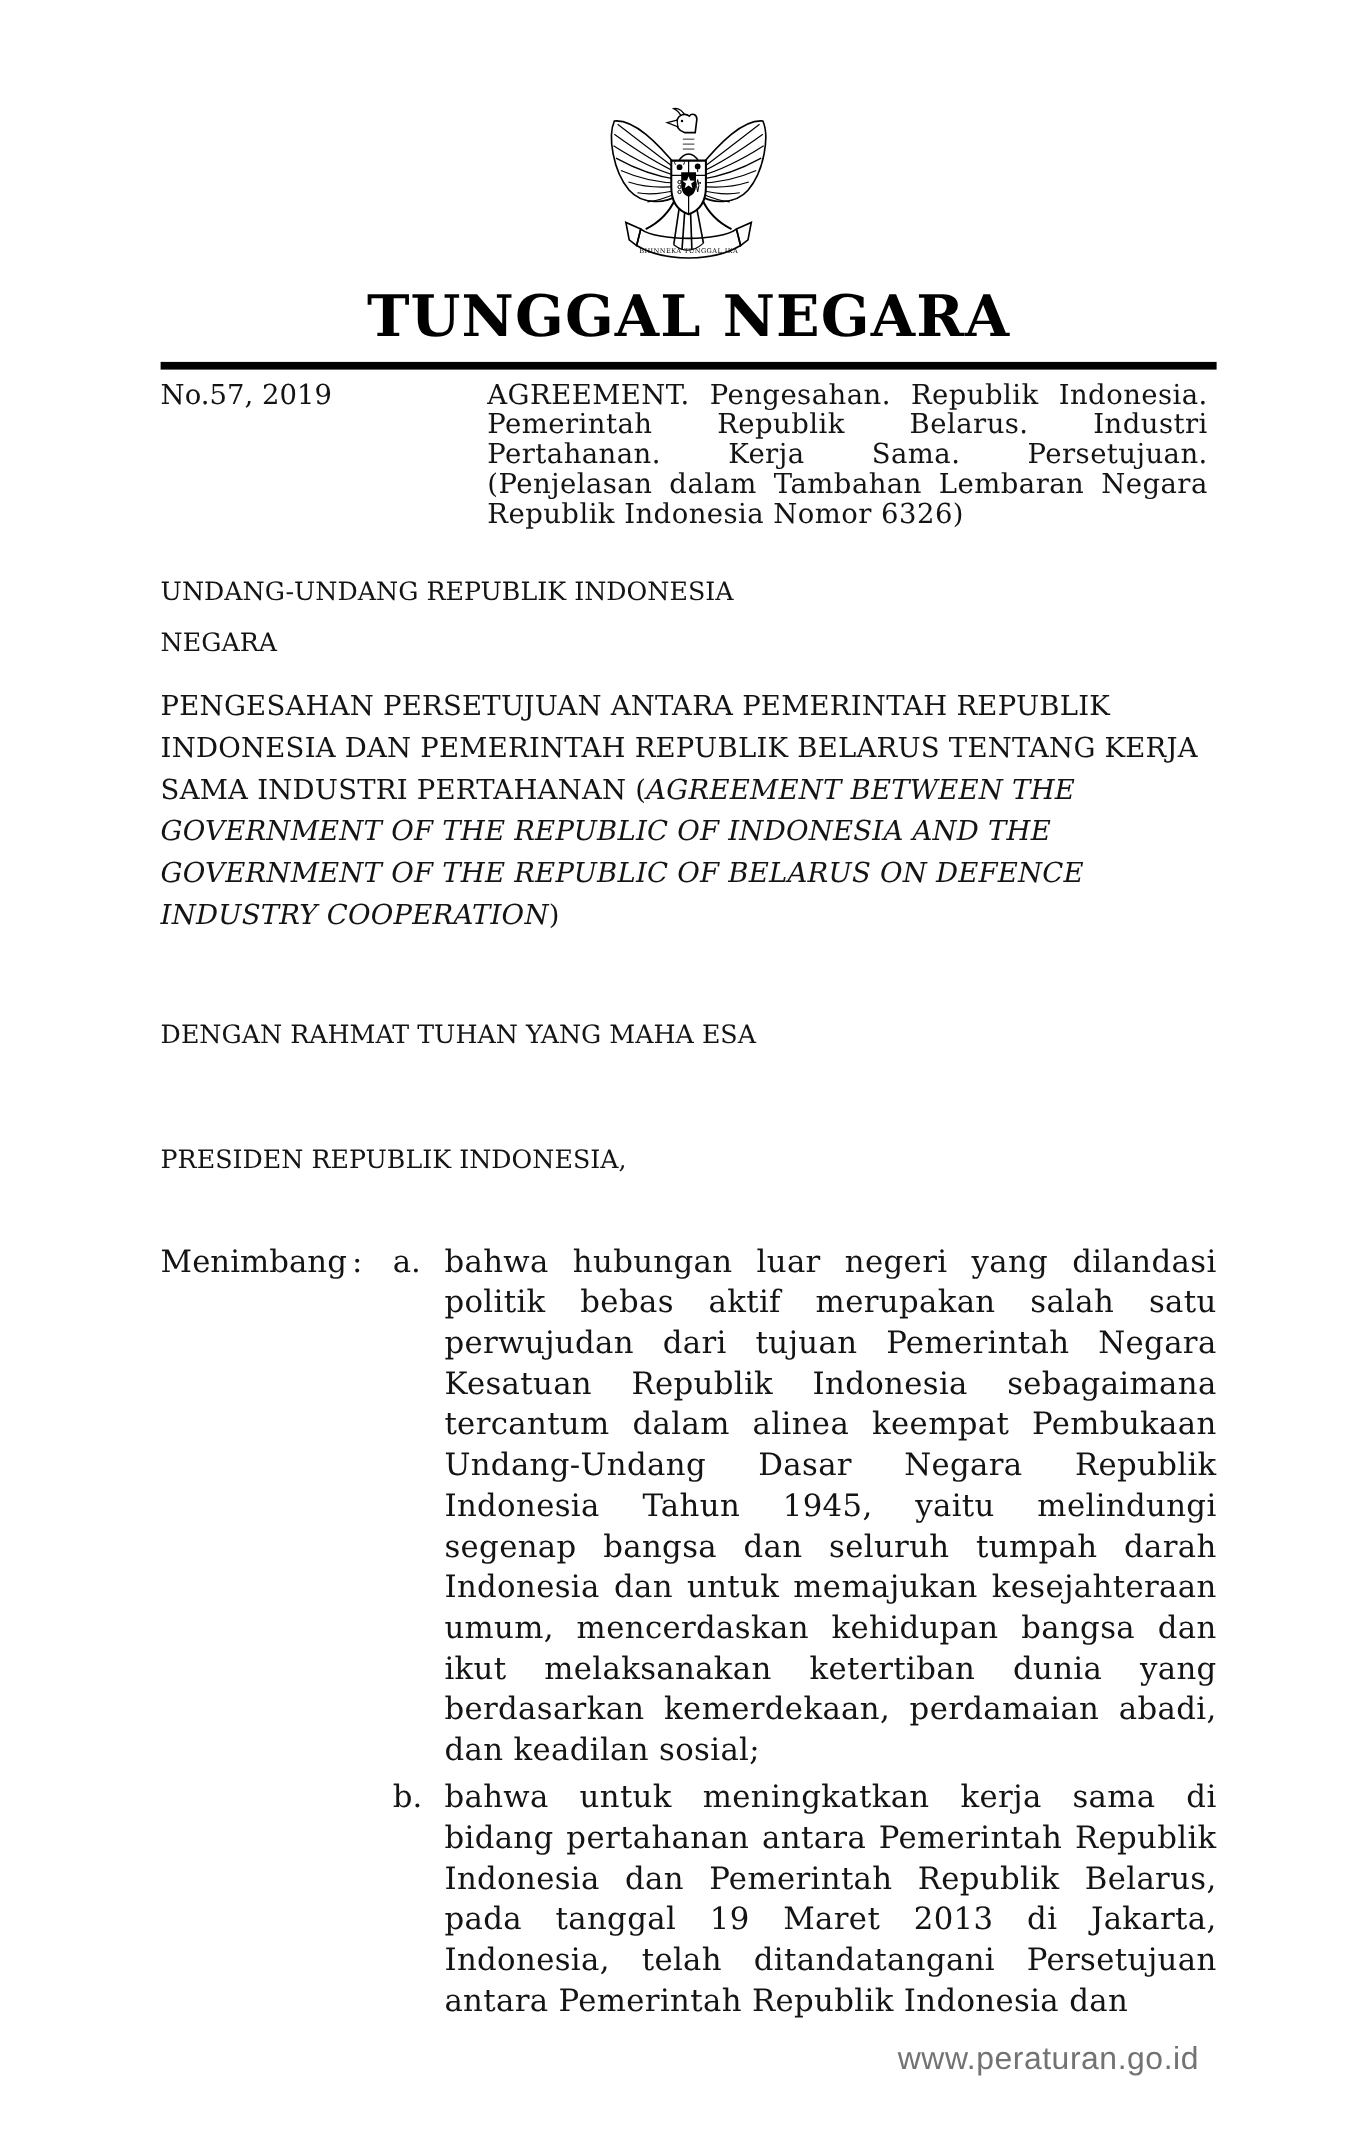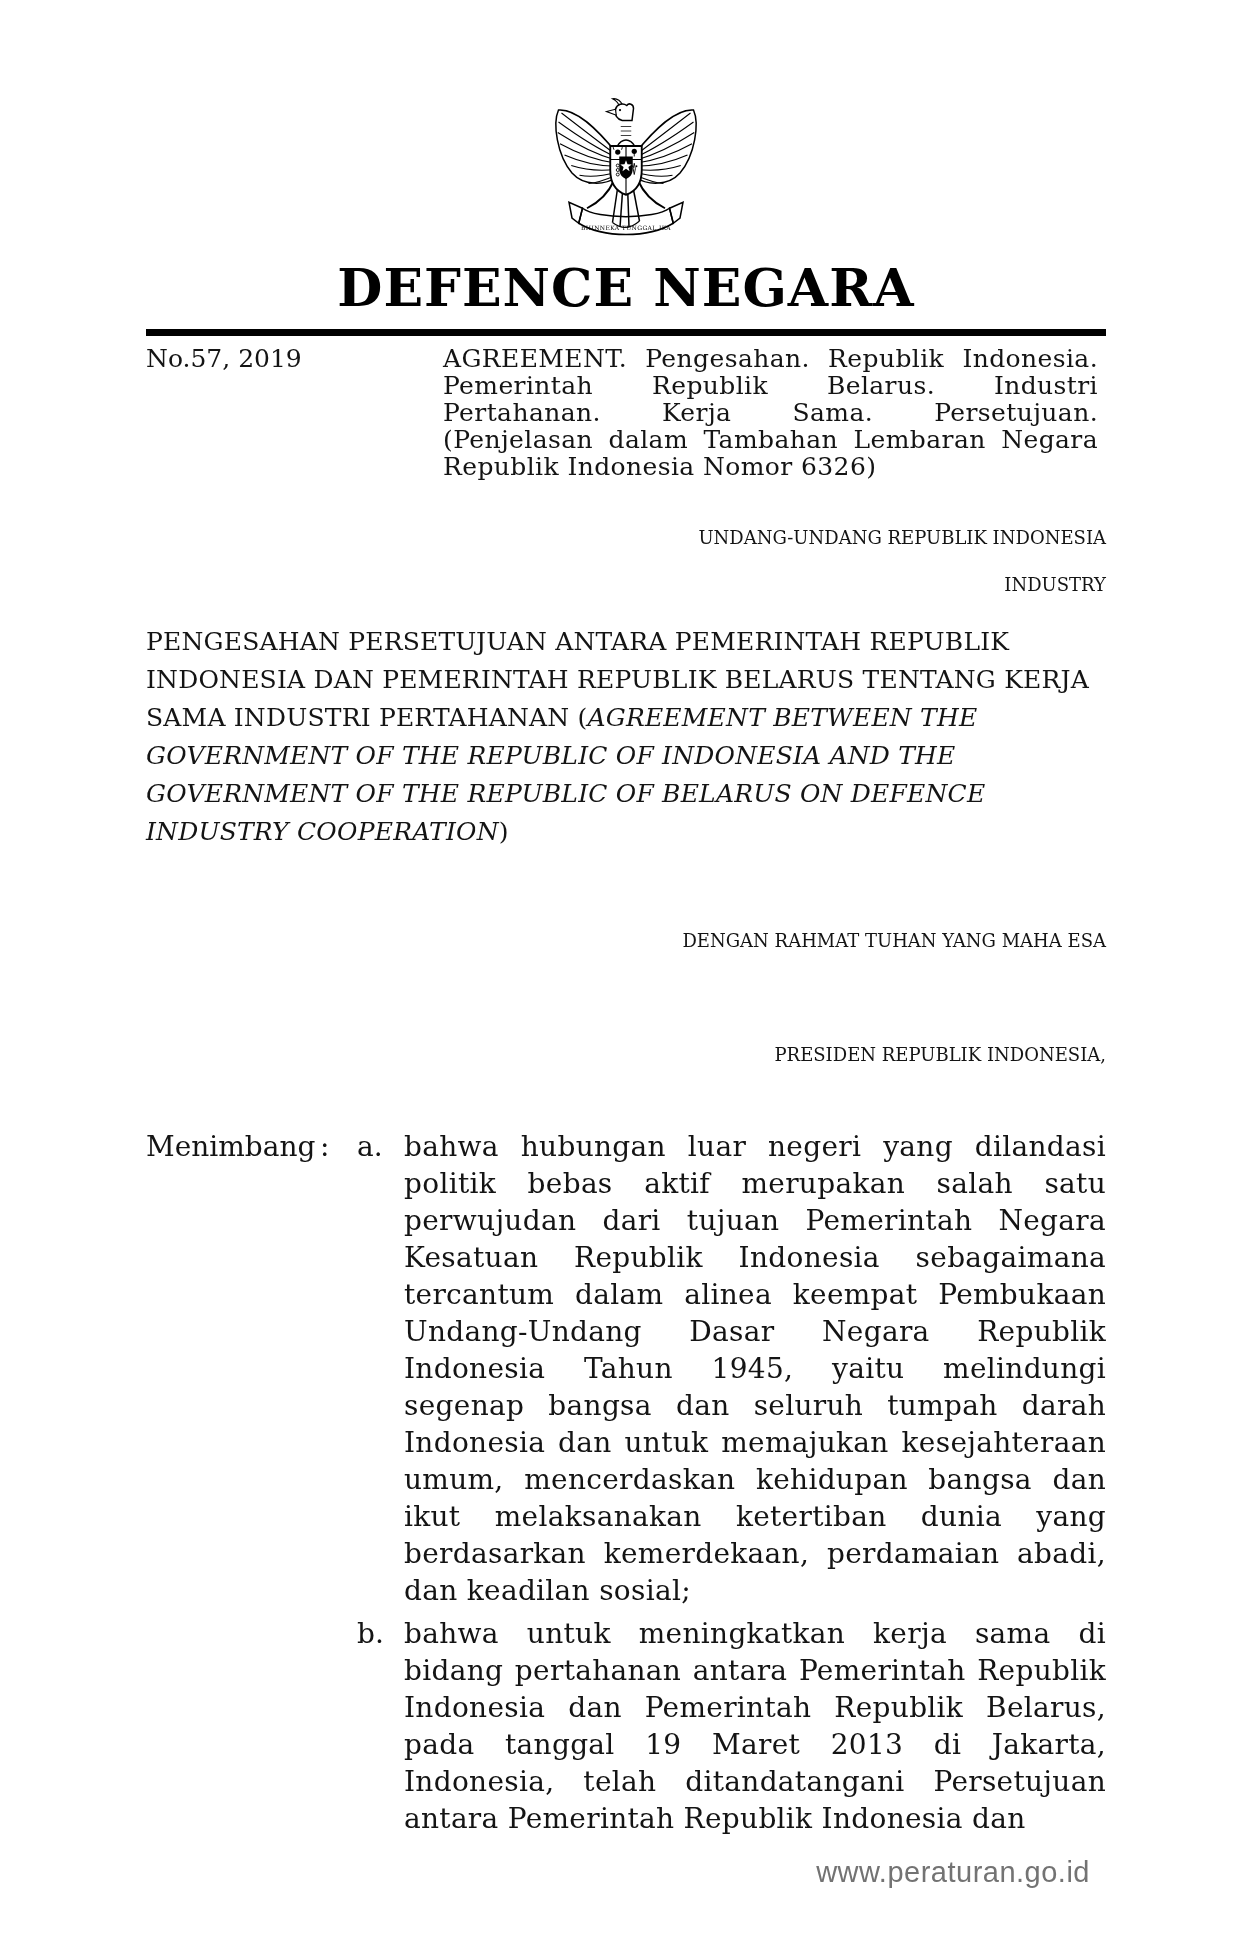--- a/index.html
+++ b/index.html
@@ -46,22 +46,22 @@
     line-height:27px;
   }
   .abstract{
     width:655px;
     flex:0 0 655px;
     text-align:justify;
     line-height:27px;
     letter-spacing:0.4px;
   }
   .center-line{
-    text-align:right;
-    font-size:18px;
+    text-align:left;
+    font-size:23px;
     line-height:32px;
   }
   .h1{margin-top:42px;}
   .h2{margin-top:18px;}
   .h3{margin-top:15px;}
   .law-title{
     margin-top:22px;
     font-size:25px;
     line-height:38px;
     letter-spacing:0.2px;
@@ -171,32 +171,32 @@
           <path class="ln" stroke-width="1.2" d="M111,103 Q108,110 111,118 M111,103 Q114,110 111,118"></path>
           <circle cx="108" cy="107" r="1.2" fill="#000"></circle>
           <circle cx="114" cy="107" r="1.2" fill="#000"></circle>
           <path fill="#000" d="M91,94 L109,94 L109,110 C109,118 105,122 100,124 C95,122 91,118 91,110 Z"></path>
           <polygon fill="#fff" points="100,99 102.0,104.2 107.6,104.5 103.2,107.9 104.7,113.5 100,110.2 95.3,113.5 96.8,107.9 92.4,104.5 98.0,104.2"></polygon>
         </g>
       </svg>
     </div>
 
     <div class="masthead">
-      <div>DEFENCE NEGARA</div>
+      <div>TUNGGAL NEGARA</div>
     </div>
 
     <div class="rule"></div>
 
     <div class="abstract-row">
       <div class="no-label">No.57, 2019</div>
       <div class="abstract">AGREEMENT. Pengesahan. Republik Indonesia. Pemerintah Republik Belarus. Industri Pertahanan. Kerja Sama. Persetujuan. (Penjelasan dalam Tambahan Lembaran Negara Republik Indonesia Nomor 6326)</div>
     </div>
 
     <div class="center-line h1">UNDANG-UNDANG REPUBLIK INDONESIA</div>
-    <div class="center-line h3">INDUSTRY</div>
+    <div class="center-line h3">NEGARA</div>
 
     <div class="law-title"><span>PENGESAHAN PERSETUJUAN ANTARA PEMERINTAH REPUBLIK INDONESIA DAN PEMERINTAH REPUBLIK BELARUS TENTANG KERJA SAMA INDUSTRI PERTAHANAN (</span><span class="en">AGREEMENT BETWEEN THE GOVERNMENT OF THE REPUBLIC OF INDONESIA AND THE GOVERNMENT OF THE REPUBLIC OF BELARUS ON DEFENCE INDUSTRY COOPERATION</span><span>)</span></div>
 
     <div class="center-line invocation">DENGAN RAHMAT TUHAN YANG MAHA ESA</div>
     <div class="center-line authority">PRESIDEN REPUBLIK INDONESIA,</div>
 
     <div class="consider">
       <div class="c-label">Menimbang</div>
       <div class="c-colon">:</div>
       <div class="c-items">

